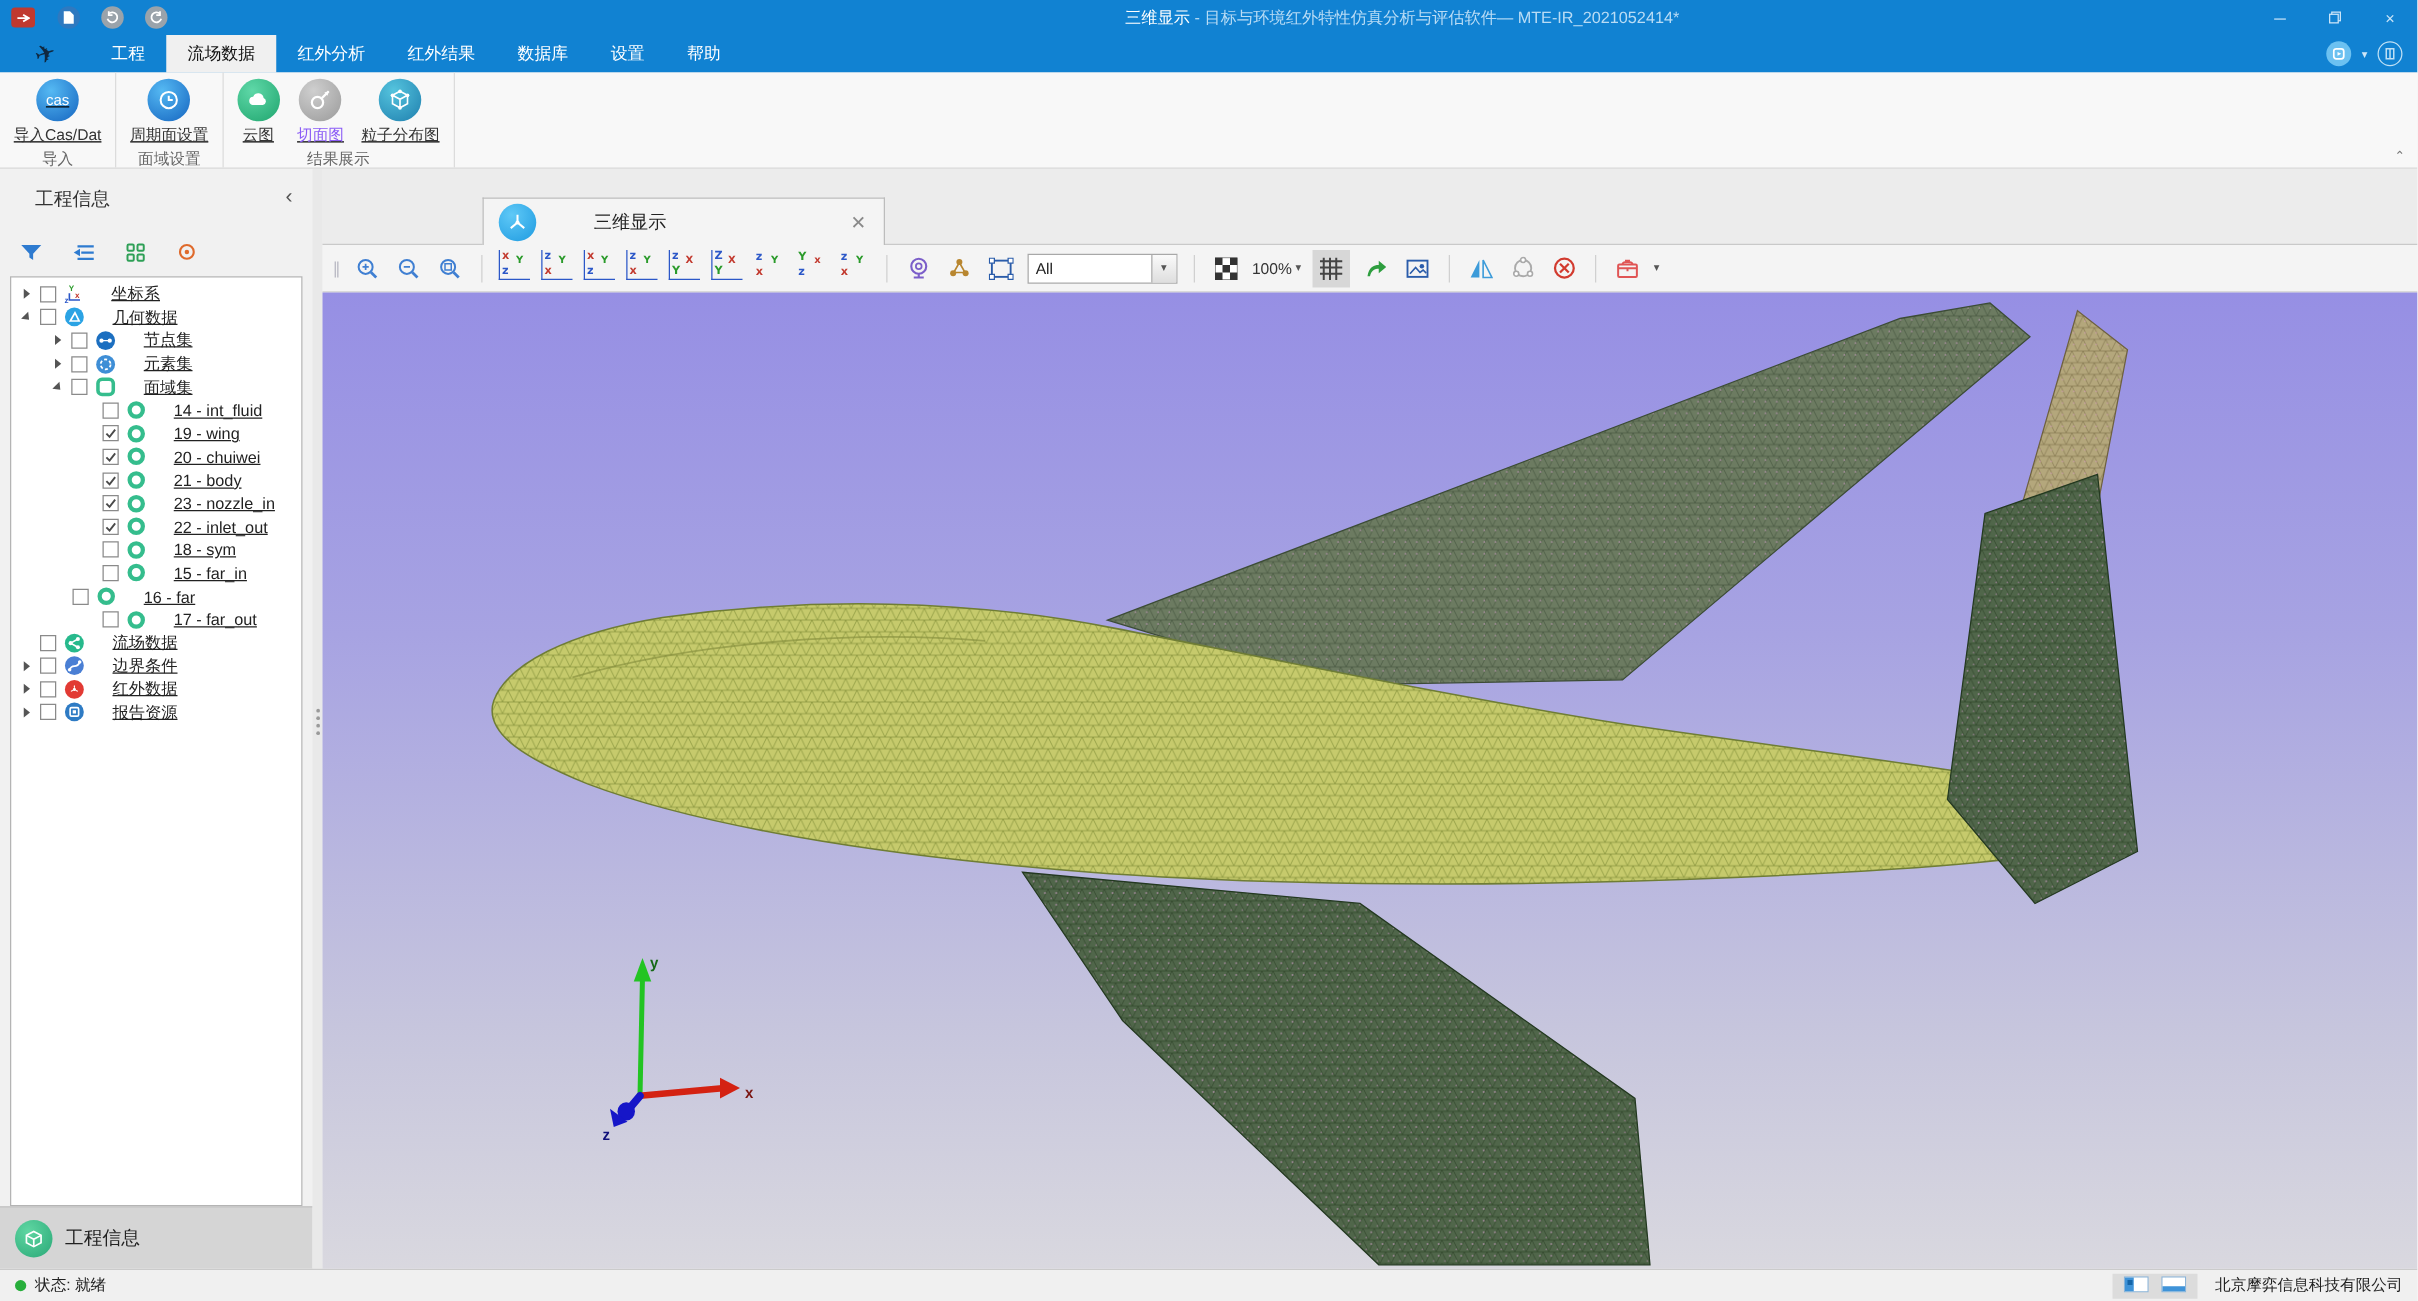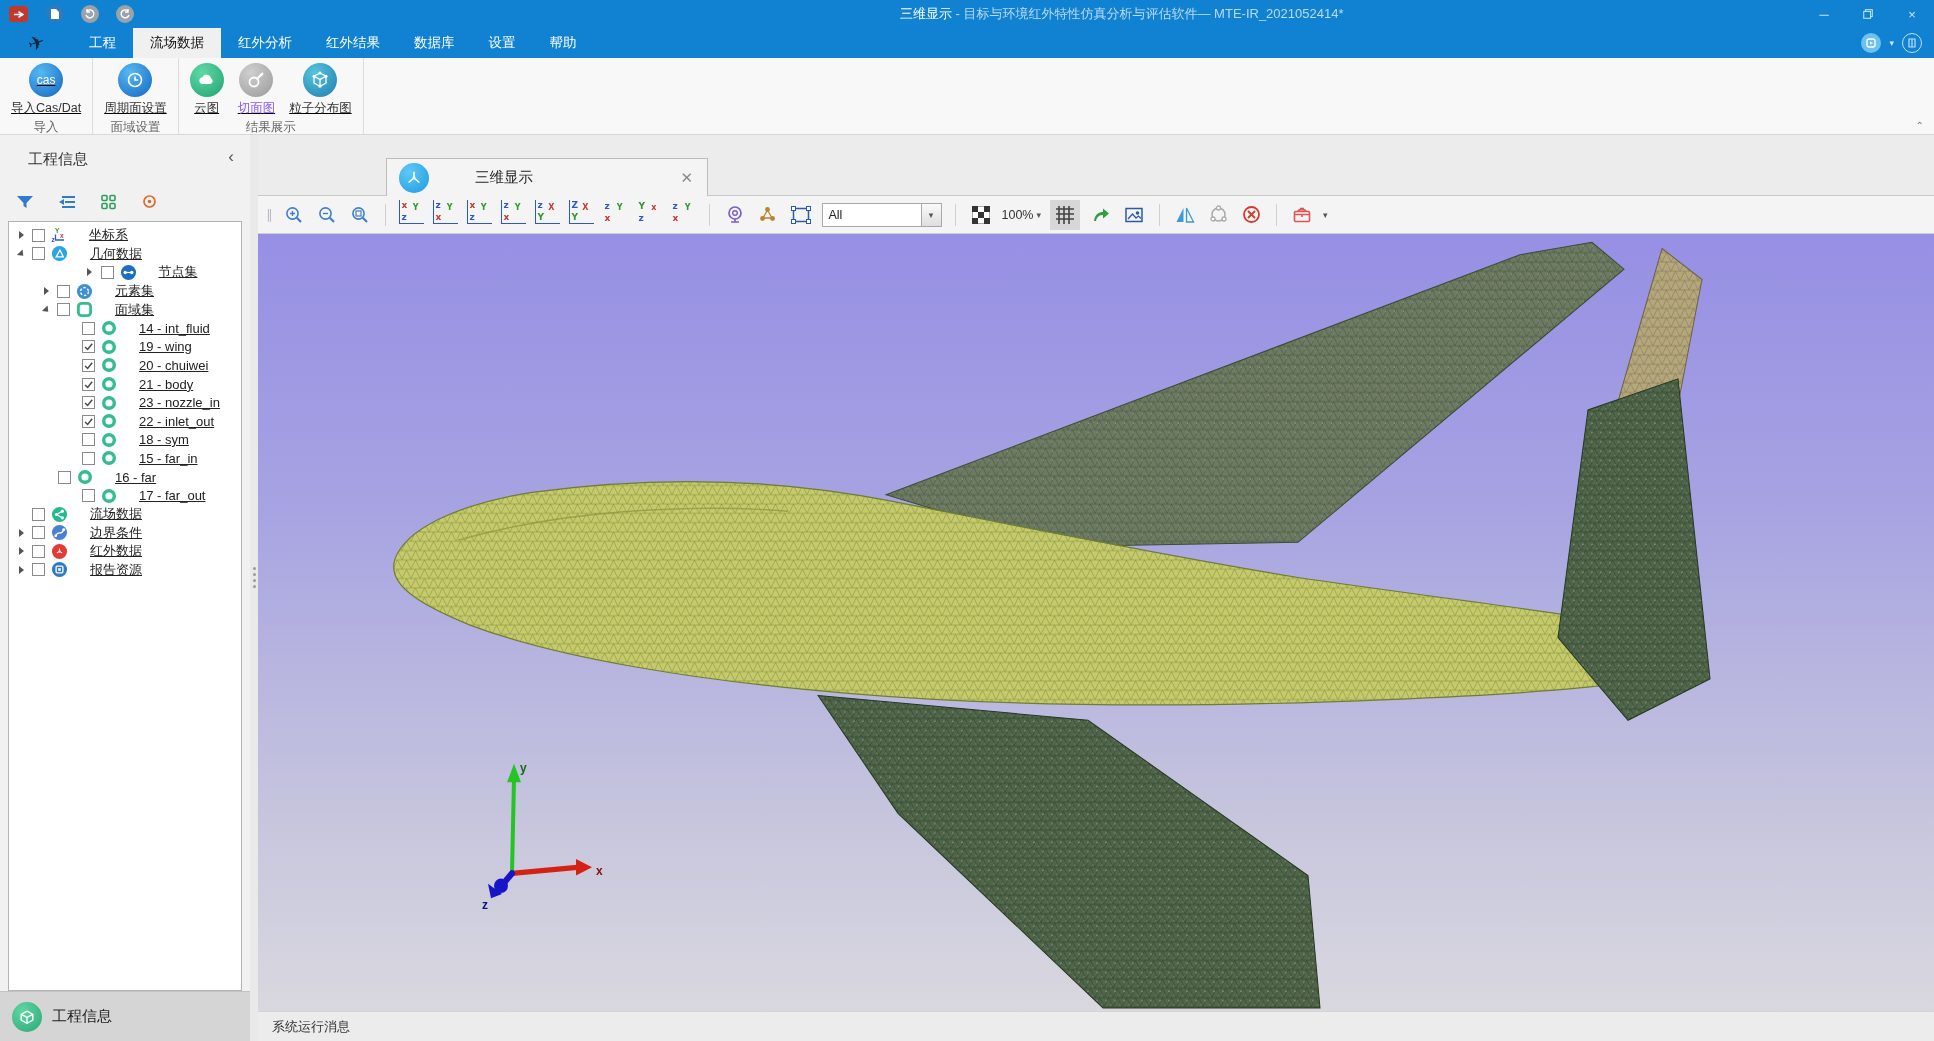--- a/index.html
+++ b/index.html
@@ -304,21 +304,21 @@
             </span>
             <span class="tcb"></span>
             <span class="ticon">
               <svg width="17" height="17" viewBox="0 0 18 18">
                 <circle cx="9" cy="9" r="8" fill="#2ba3e4"></circle>
                 <path d="M5.5 12.5 L9.5 5.5 L13 12.5 Z" fill="none" stroke="#fff" stroke-width="1.4"></path>
               </svg>
             </span>
             <span class="tlabel">几何数据</span>
           </div>
-          <div class="trow" style="padding-left: 31px; justify-content: center;">
+          <div class="trow" style="padding-left: 31px;">
             <span class="texp">
               <i class="tri"></i>
             </span>
             <span class="tcb"></span>
             <span class="ticon">
               <svg width="17" height="17" viewBox="0 0 18 18">
                 <circle cx="9" cy="9" r="8" fill="#1c6fc0"></circle>
                 <line x1="5" y1="9" x2="13" y2="9" stroke="#fff" stroke-width="1.2"></line>
                 <circle cx="5.5" cy="9" r="1.8" fill="#fff"></circle>
                 <circle cx="12.5" cy="9" r="1.8" fill="#fff"></circle>
@@ -802,19 +802,38 @@
             <line x1="254" y1="618" x2="240" y2="634" stroke="#1616c8" stroke-width="6"></line>
             <circle cx="243" cy="630" r="7" fill="#1616c8"></circle>
             <polygon points="233,642 230,628 244,638" fill="#1616c8"></polygon>
             <text x="338" y="620" font-size="12" fill="#7a1410" font-weight="bold">x</text>
             <text x="262" y="520" font-size="12" fill="#156815" font-weight="bold">y</text>
             <text x="224" y="652" font-size="12" fill="#10107a" font-weight="bold">z</text>
           </g>
         </svg>
       </div>
 
-      <div class="messagebar">
-        <span>系统运行消息</span>
-      </div>
     </div>
   </div>
 
+  <div class="statusbar">
+    <span class="status-dot"></span>
+    <span>状态: 就绪</span>
+    <div class="sb-right">
+      <div class="sb-chip">
+        <span>
+          <svg width="20" height="13" viewBox="0 0 20 13">
+              <rect x="0.5" y="0.5" width="19" height="12" fill="#fff" stroke="#8ab4d8"></rect>
+              <rect x="1" y="1" width="7" height="11" fill="#3f93d8"></rect>
+              <rect x="3" y="3" width="4" height="4" fill="#1565a8"></rect>
+            </svg>
+        </span>
+        <span>
+          <svg width="20" height="13" viewBox="0 0 20 13">
+              <rect x="0.5" y="0.5" width="19" height="12" fill="#fff" stroke="#8ab4d8"></rect>
+              <rect x="1" y="8" width="18" height="4" fill="#3f93d8"></rect>
+            </svg>
+        </span>
+      </div>
+      <span>北京摩弈信息科技有限公司</span>
+    </div>
+  </div>
 </div>
 
 </body></html>

